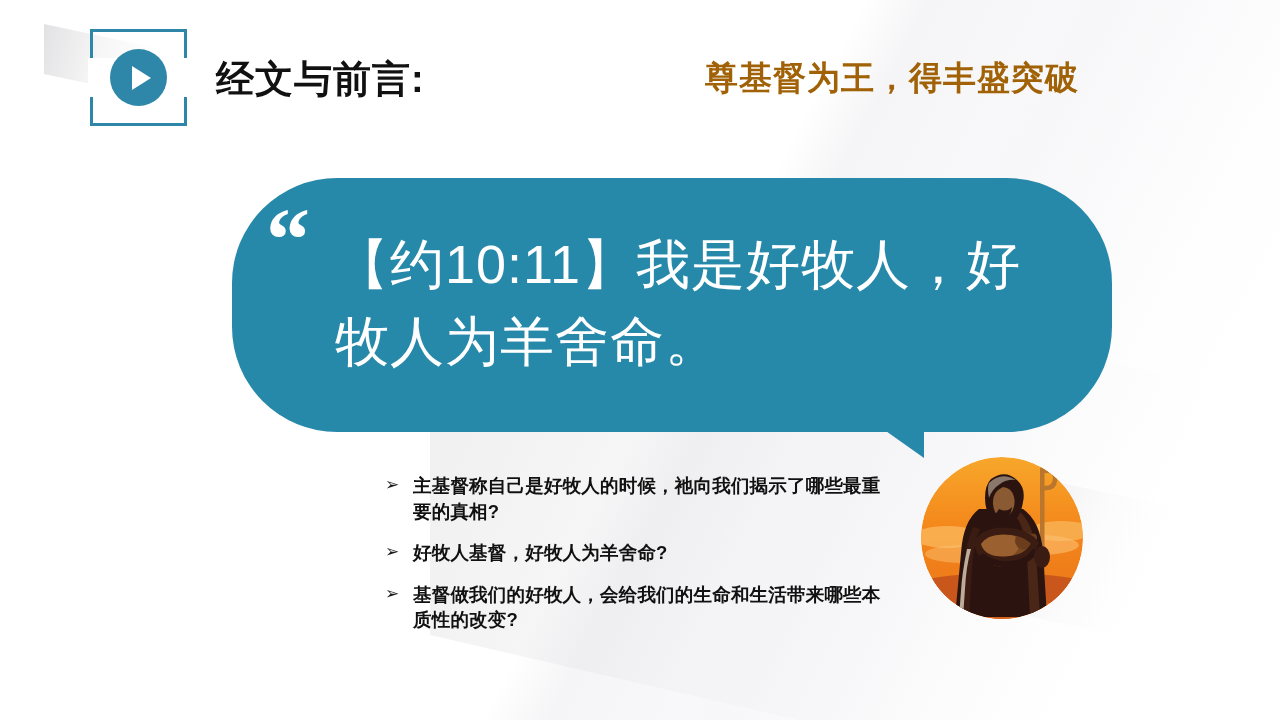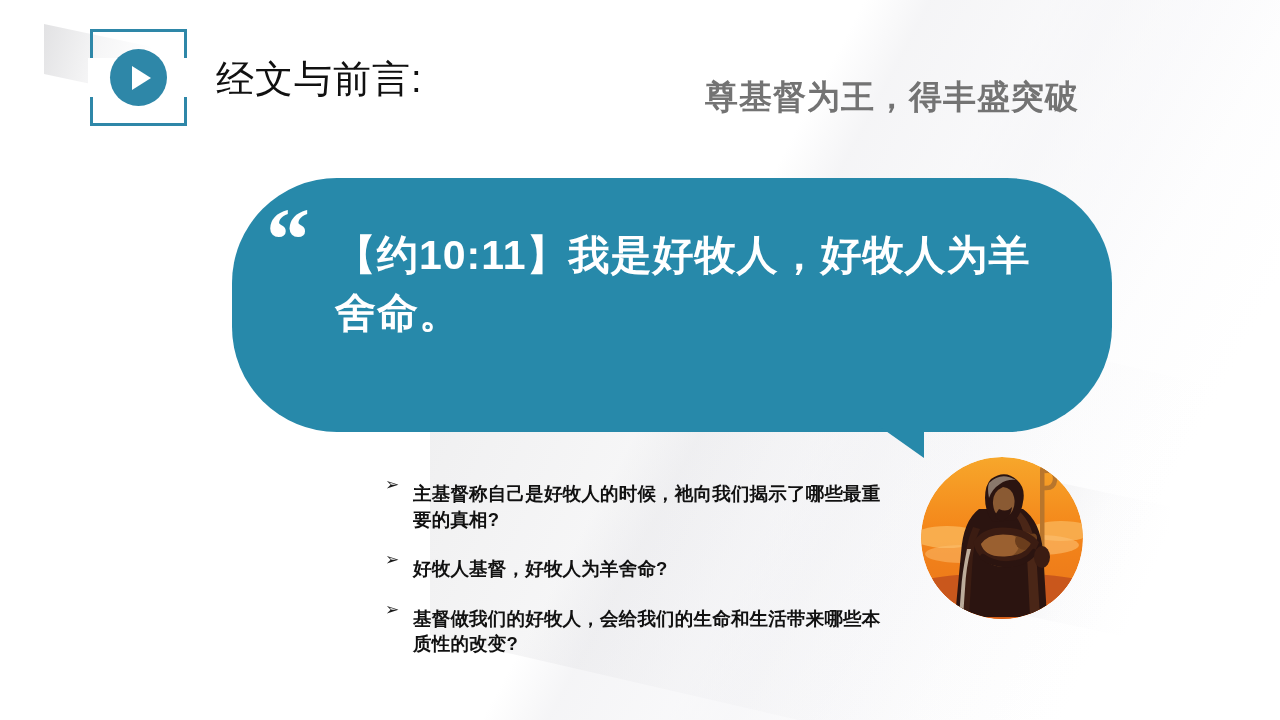--- a/index.html
+++ b/index.html
@@ -80,35 +80,34 @@
     border-left: 19px solid #ffffff;
     border-top: 12px solid transparent;
     border-bottom: 12px solid transparent;
   }
 
   .header-title {
     position: absolute;
     left: 216px;
     top: 54px;
     font-size: 38px;
-    font-weight: normal;
+    font-weight: bold;
     color: #111111;
     letter-spacing: 1px;
     white-space: nowrap;
   }
   .header-subtitle {
     position: absolute;
     left: 705px;
     top: 56px;
     font-size: 33px;
     font-weight: bold;
-    color: #737373;
+    color: #a16207;
     letter-spacing: 1px;
     white-space: nowrap;
-    margin-top: 19px;
   }
 
   
   .bubble-shadow {
     position: absolute;
     left: 430px;
     top: 205px;
     width: 860px;
     height: 430px;
     background: linear-gradient(112deg, rgba(175,175,180,0.22) 0%, rgba(214,214,219,0.12) 40%, rgba(255,255,255,0) 76%);
@@ -141,23 +140,23 @@
     line-height: 1;
     font-weight: bold;
     color: #ffffff;
     font-family: "Liberation Serif", "DejaVu Serif", serif;
   }
   .quote-text {
     position: absolute;
     left: 335px;
     top: 226px;
     width: 730px;
-    font-size: 41px;
+    font-size: 54px;
     line-height: 1.42;
-    font-weight: bold;
+    font-weight: normal;
     color: #ffffff;
     letter-spacing: 1px;
   }
 
   
   .bullets {
     position: absolute;
     left: 385px;
     top: 473px;
     width: 500px;
@@ -175,21 +174,20 @@
     color: #1a1a1a;
     font-family: "DejaVu Sans", sans-serif;
   }
   .bullet-text {
     flex: 1 1 auto;
     font-size: 18.5px;
     line-height: 1.38;
     font-weight: bold;
     color: #111111;
     letter-spacing: 0.2px;
-    margin-top: 8px;
   }
 
   
   .photo-shadow {
     position: absolute;
     left: 1000px;
     top: 470px;
     width: 170px;
     height: 140px;
     background: linear-gradient(112deg, rgba(180,180,185,0.20) 0%, rgba(230,230,235,0.10) 50%, rgba(255,255,255,0) 80%);

